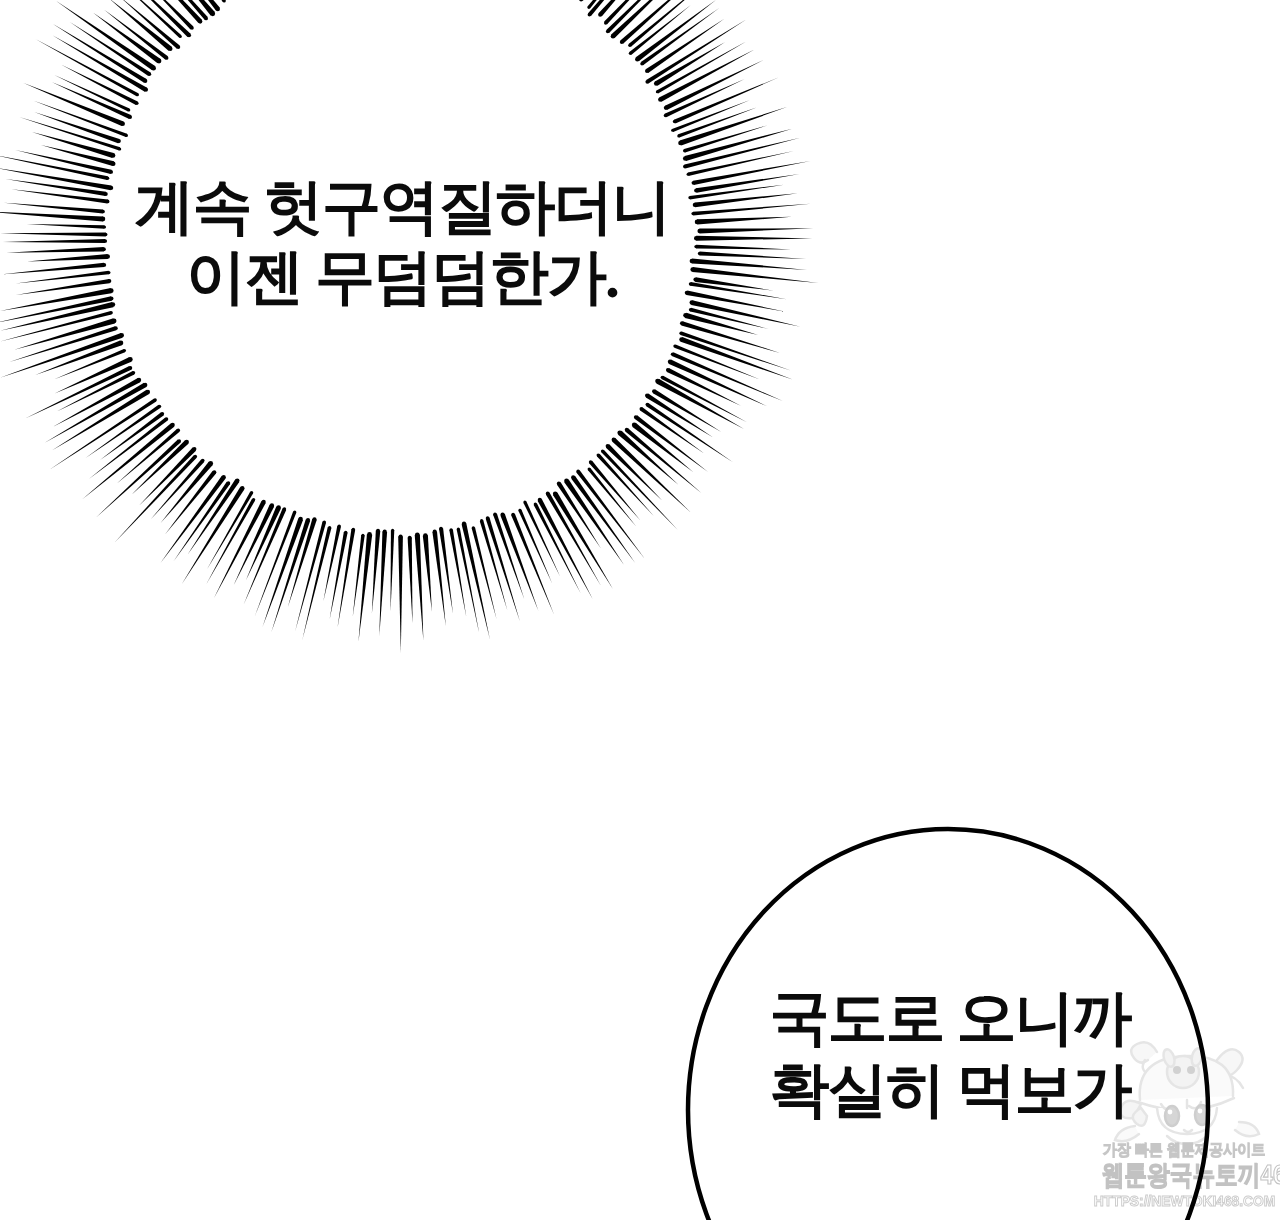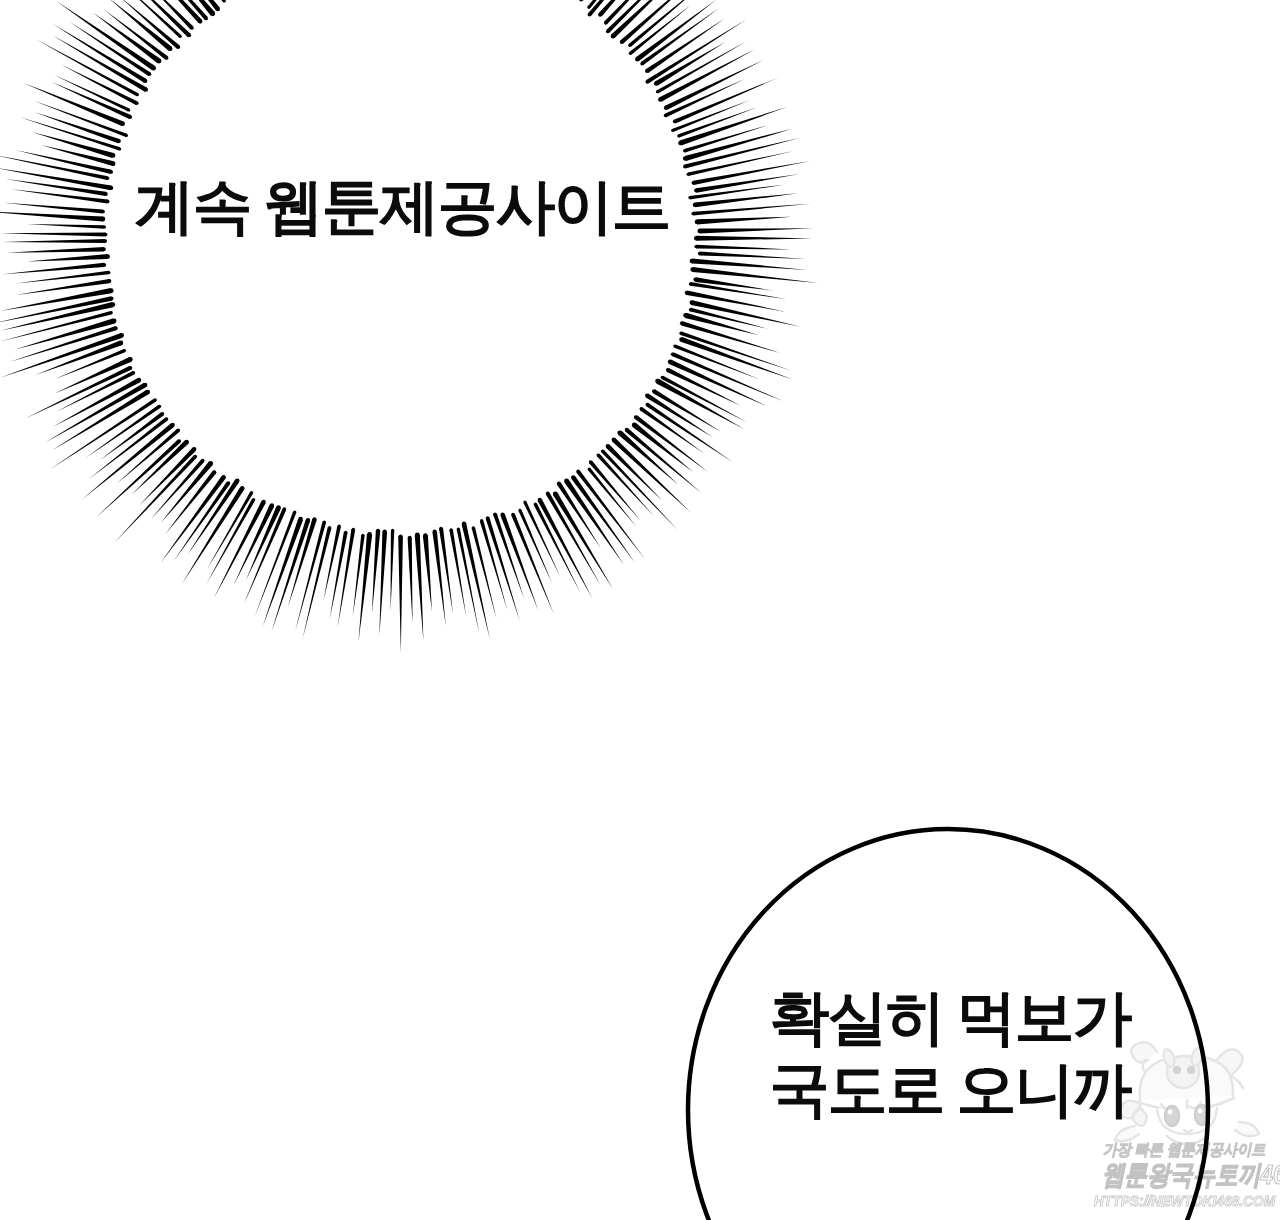--- a/index.html
+++ b/index.html
@@ -10,21 +10,21 @@
   
   .ink{position:absolute;left:0;top:0;z-index:2;}
   
   .speech{
     position:absolute;z-index:3;text-align:center;font-weight:700;
     color:#0b0b0b;letter-spacing:-2px;
   }
   .burst-text{left:102px;top:172px;width:600px;font-size:60px;line-height:70px;}
   .round-text{left:650px;top:982px;width:600px;font-size:60px;line-height:72px;}
   
-  .watermark{position:absolute;inset:0;z-index:1;font-style:italic;}
+  .watermark{position:absolute;inset:0;z-index:1;}
   .mascot{position:absolute;left:1105px;top:1030px;}
   .wm-lines{
     position:absolute;left:1086px;top:1139px;width:196px;text-align:center;
     font-family:"Liberation Sans","DejaVu Sans",sans-serif;font-weight:700;
     color:#ffffff;
   }
   .wm-tagline{font-size:16px;line-height:21px;-webkit-text-stroke:1px #c6c6c6;
     transform:scaleX(.88);white-space:nowrap;}
   .wm-site{font-size:27px;line-height:31px;-webkit-text-stroke:1.2px #c2c2c2;
     transform:scaleX(.84);white-space:nowrap;}
@@ -443,21 +443,22 @@
         <circle cx="693.0" cy="213.6" r="1.60" fill="#000000"></circle>
         <polygon points="697.3,224.5 697.0,219.3 791.7,216.8" fill="#000000"></polygon>
         <circle cx="697.1" cy="221.9" r="2.37" fill="#000000"></circle>
         <polygon points="699.6,233.4 699.5,228.6 813.2,228.3" fill="#000000"></polygon>
         <circle cx="699.6" cy="231.0" r="2.17" fill="#000000"></circle>
       </g>
     <ellipse id="round-bubble" cx="948" cy="1110" rx="260" ry="281" fill="none" stroke="#000000" stroke-width="4.5"></ellipse>
   </svg>
 
   <div class="speech burst-text">
-    <div>계속 웹툰제공사이트</div>
+    <div>계속 헛구역질하더니</div>
+    <div>이젠 무덤덤한가.</div>
   </div>
 
   <div class="speech round-text">
+    <div>국도로 오니까</div>
     <div>확실히 먹보가</div>
-    <div>국도로 오니까</div>
   </div>
 
 </div>
 
 </body></html>

